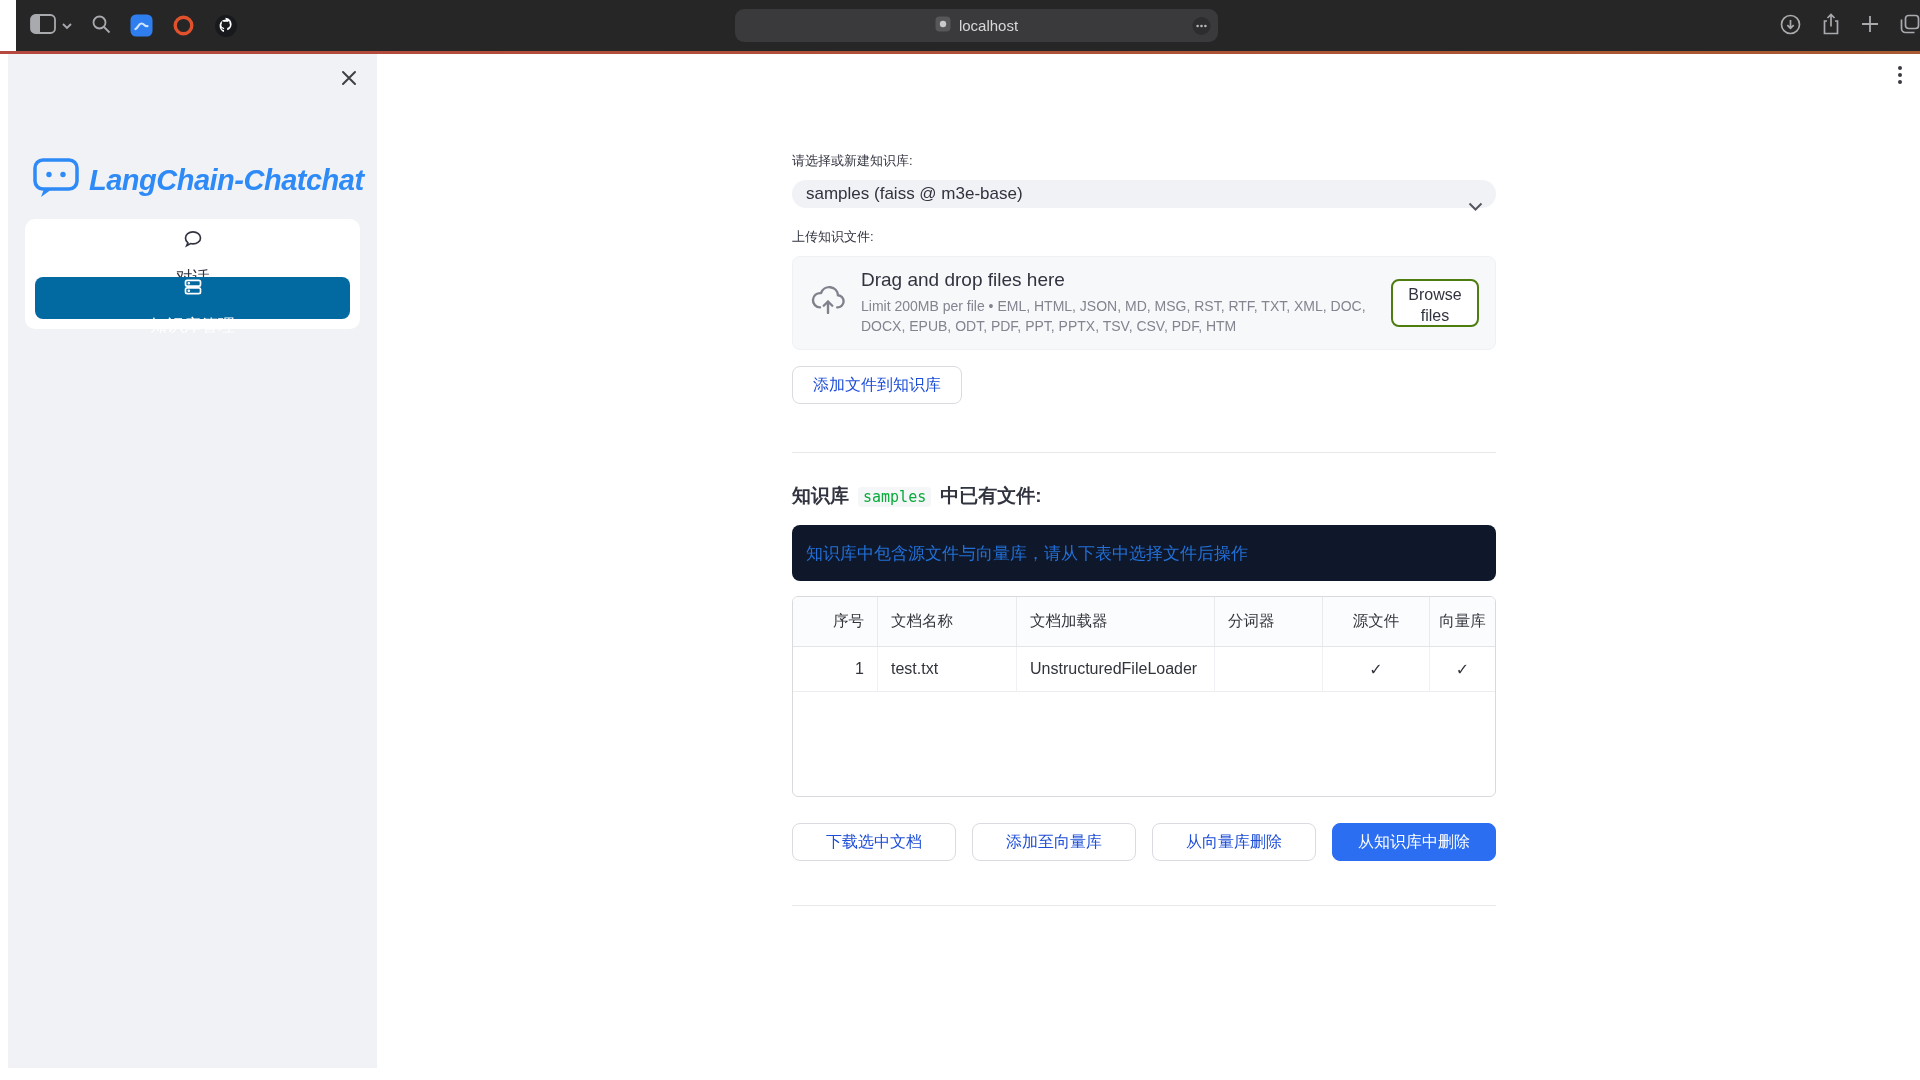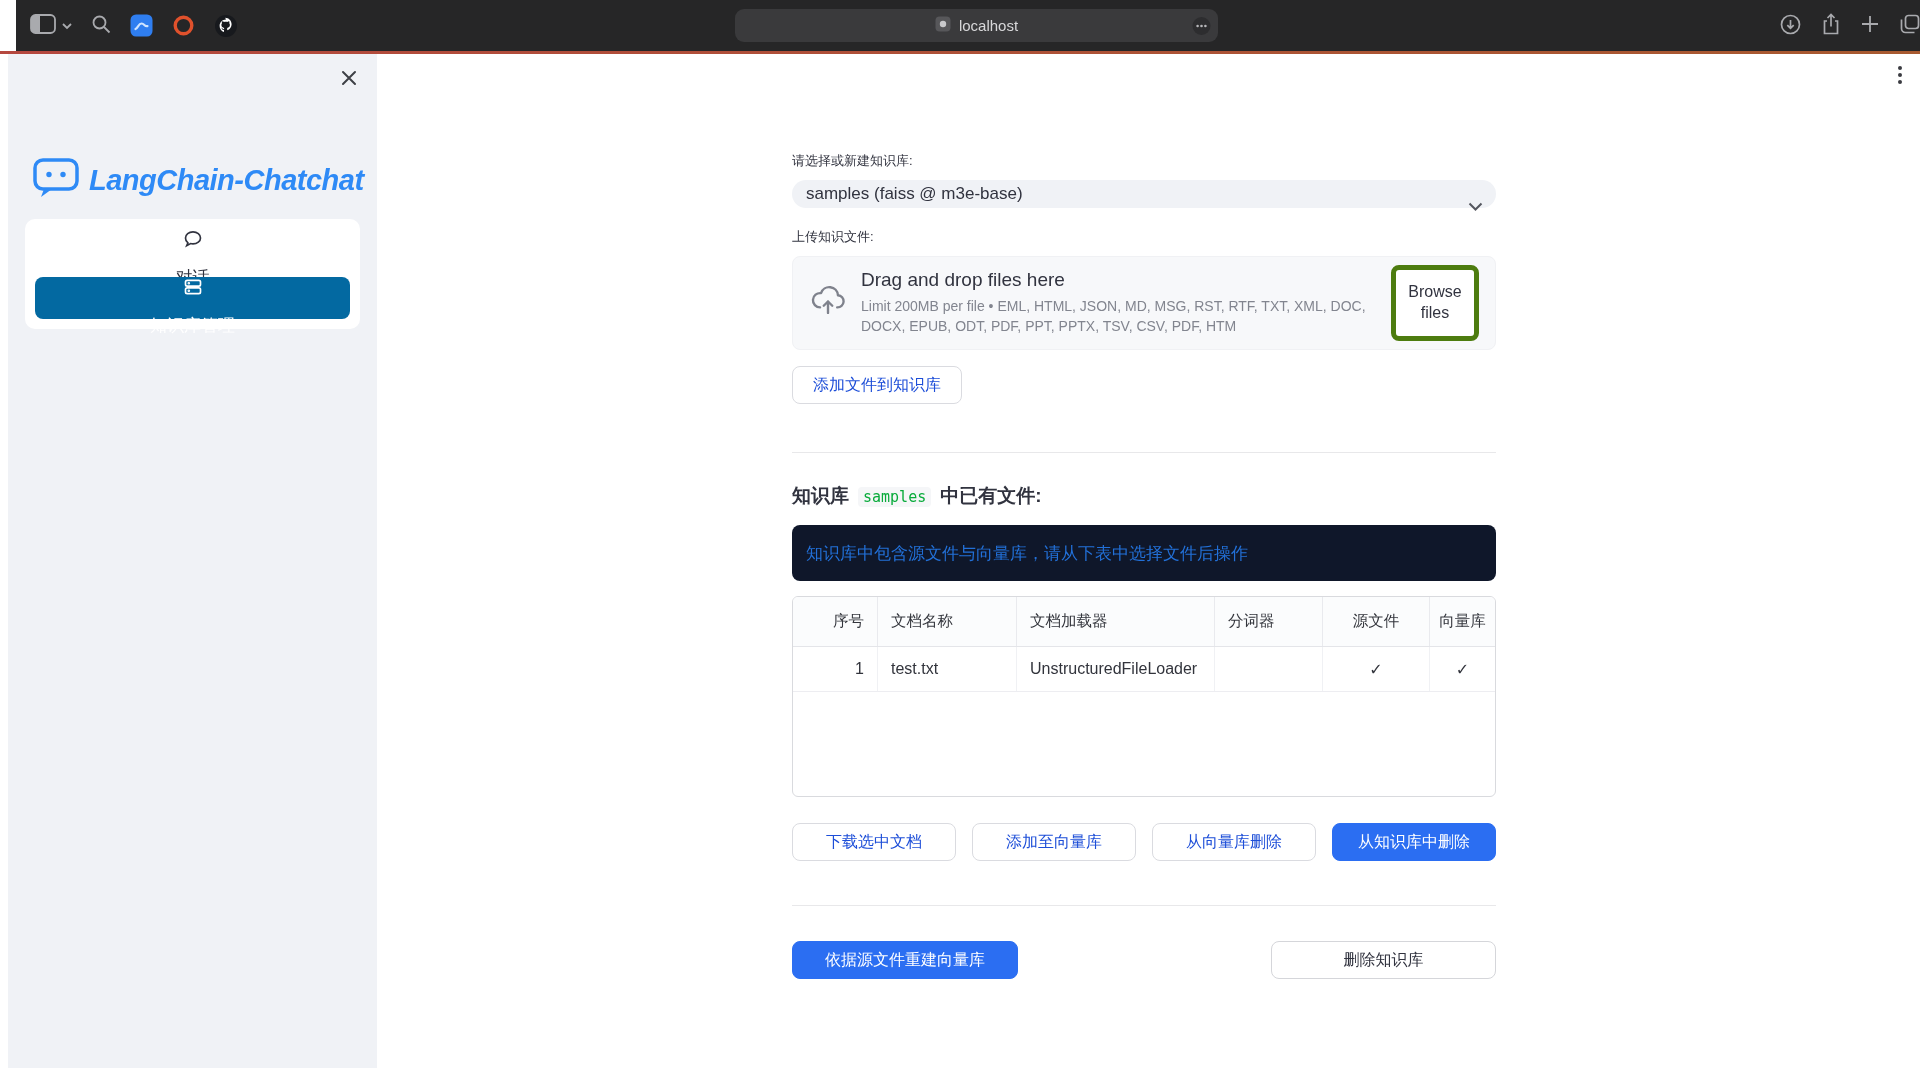--- a/index.html
+++ b/index.html
@@ -32,21 +32,21 @@
 
   .content { position:absolute; left:792px; top:54px; width:704px; padding-top:96px; }
   .field-label { font-size:13px; line-height:22px; color:#31333f; margin-bottom:8px; }
   .selectbox { height:28px; background:#f0f2f6; border-radius:16px; display:flex; align-items:center; padding:0 14px; font-size:17px; color:#31333f; margin-bottom:18px; cursor:pointer; position:relative; }
   .selectbox .chev { position:absolute; right:13px; top:16px; }
 
   .dropzone { height:94px; background:#f7f8fa; border:1px solid #f0f1f4; border-radius:8px; display:flex; align-items:center; padding:0 16px; }
   .dz-text { margin-left:14px; flex:1; }
   .dz-title { font-size:19px; color:#31333f; margin-bottom:6px; }
   .dz-limit { font-size:14px; line-height:1.4; color:#82858f; max-width:520px; }
-  .browse-btn { margin-left:auto; width:88px; height:76px; background:#ffffff; border:5px solid #4d7c0f; border-radius:8px; font-size:16px; line-height:1.3; color:#31333f; cursor:pointer; padding:4px 8px; }
+  .browse-btn { margin-left:auto; width:88px; height:48px; background:#ffffff; border:2px solid #4d7c0f; border-radius:8px; font-size:16px; line-height:1.3; color:#31333f; cursor:pointer; padding:4px 8px; }
 
   .btn { height:38px; border-radius:8px; font-size:16px; display:flex; align-items:center; justify-content:center; background:#ffffff; border:1px solid #d5d6da; color:#31333f; cursor:pointer; }
   .btn.disabled { color:#1d4ed8; border-color:#dadbe0; cursor:default; }
   .btn.primary { background:#2b6ef2; border:1px solid #2b6ef2; color:#ffffff; }
   .add-btn { margin-top:16px; width:fit-content; padding:0 20px; }
 
   .divider { height:1px; background:#e8e8ea; }
   .div1 { margin-top:48px; }
   .div2 { margin-top:44px; }
 
@@ -286,18 +286,14 @@
 
   <div class="actions">
     <button class="btn disabled">下载选中文档</button>
     <button class="btn disabled">添加至向量库</button>
     <button class="btn disabled">从向量库删除</button>
     <button class="btn primary">从知识库中删除</button>
   </div>
 
   <div class="divider div2"></div>
 
-  <div class="bottom-row">
-    <button class="btn primary rebuild">依据源文件重建向量库</button>
-    <button class="btn delete">删除知识库</button>
-  </div>
 
 </main>
 
 </body></html>

